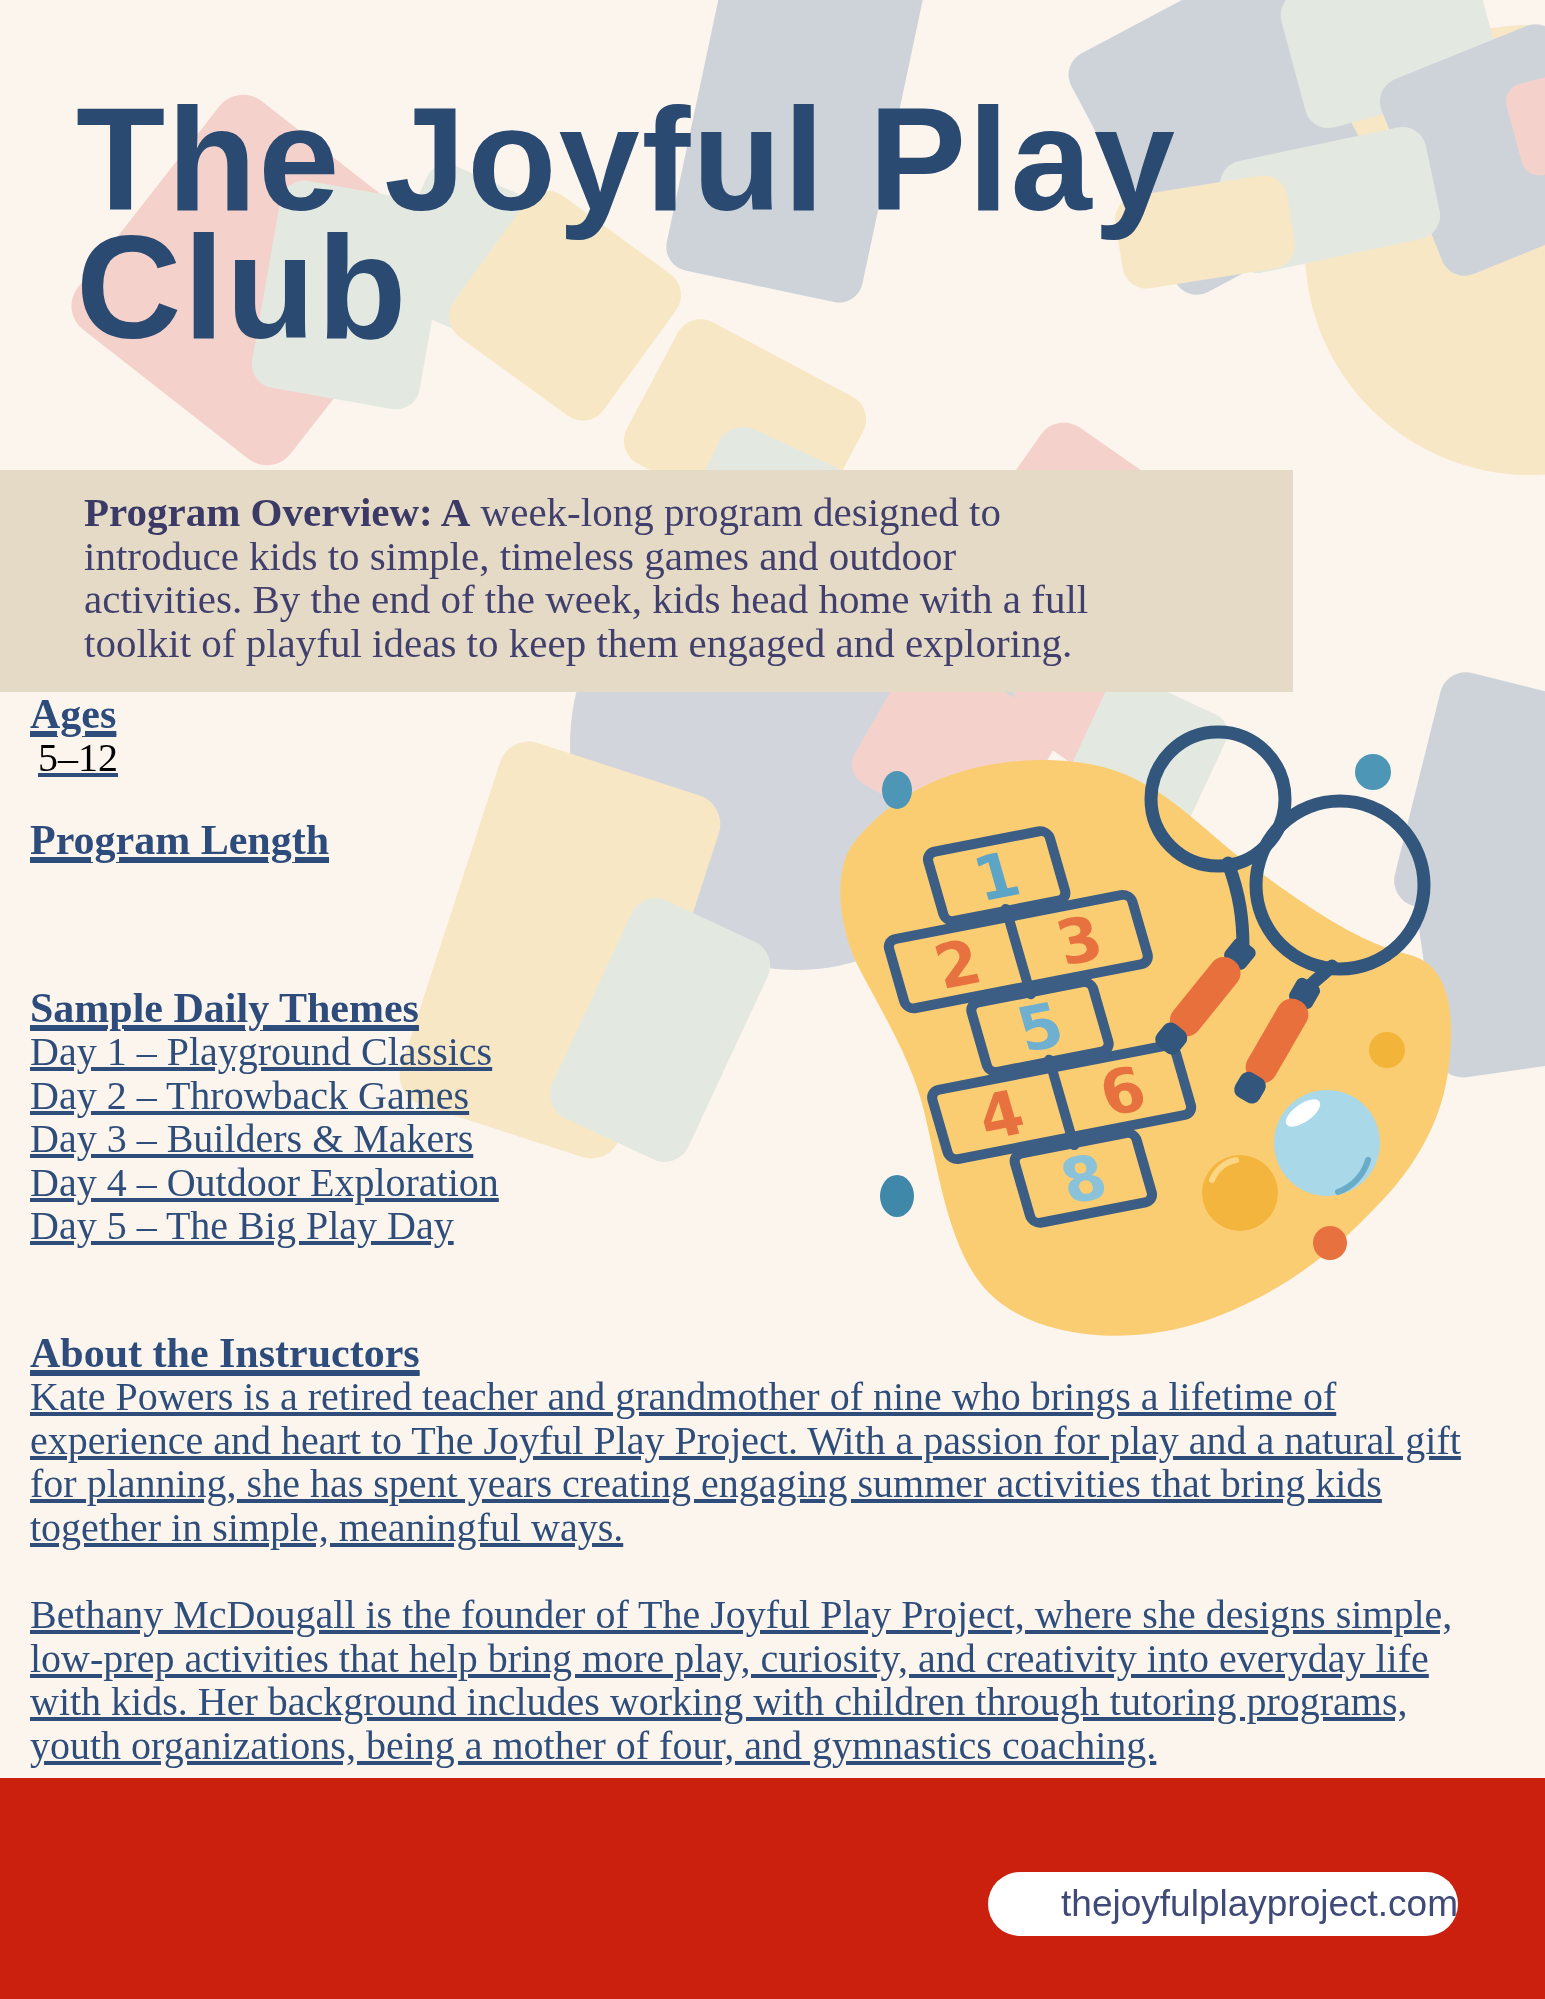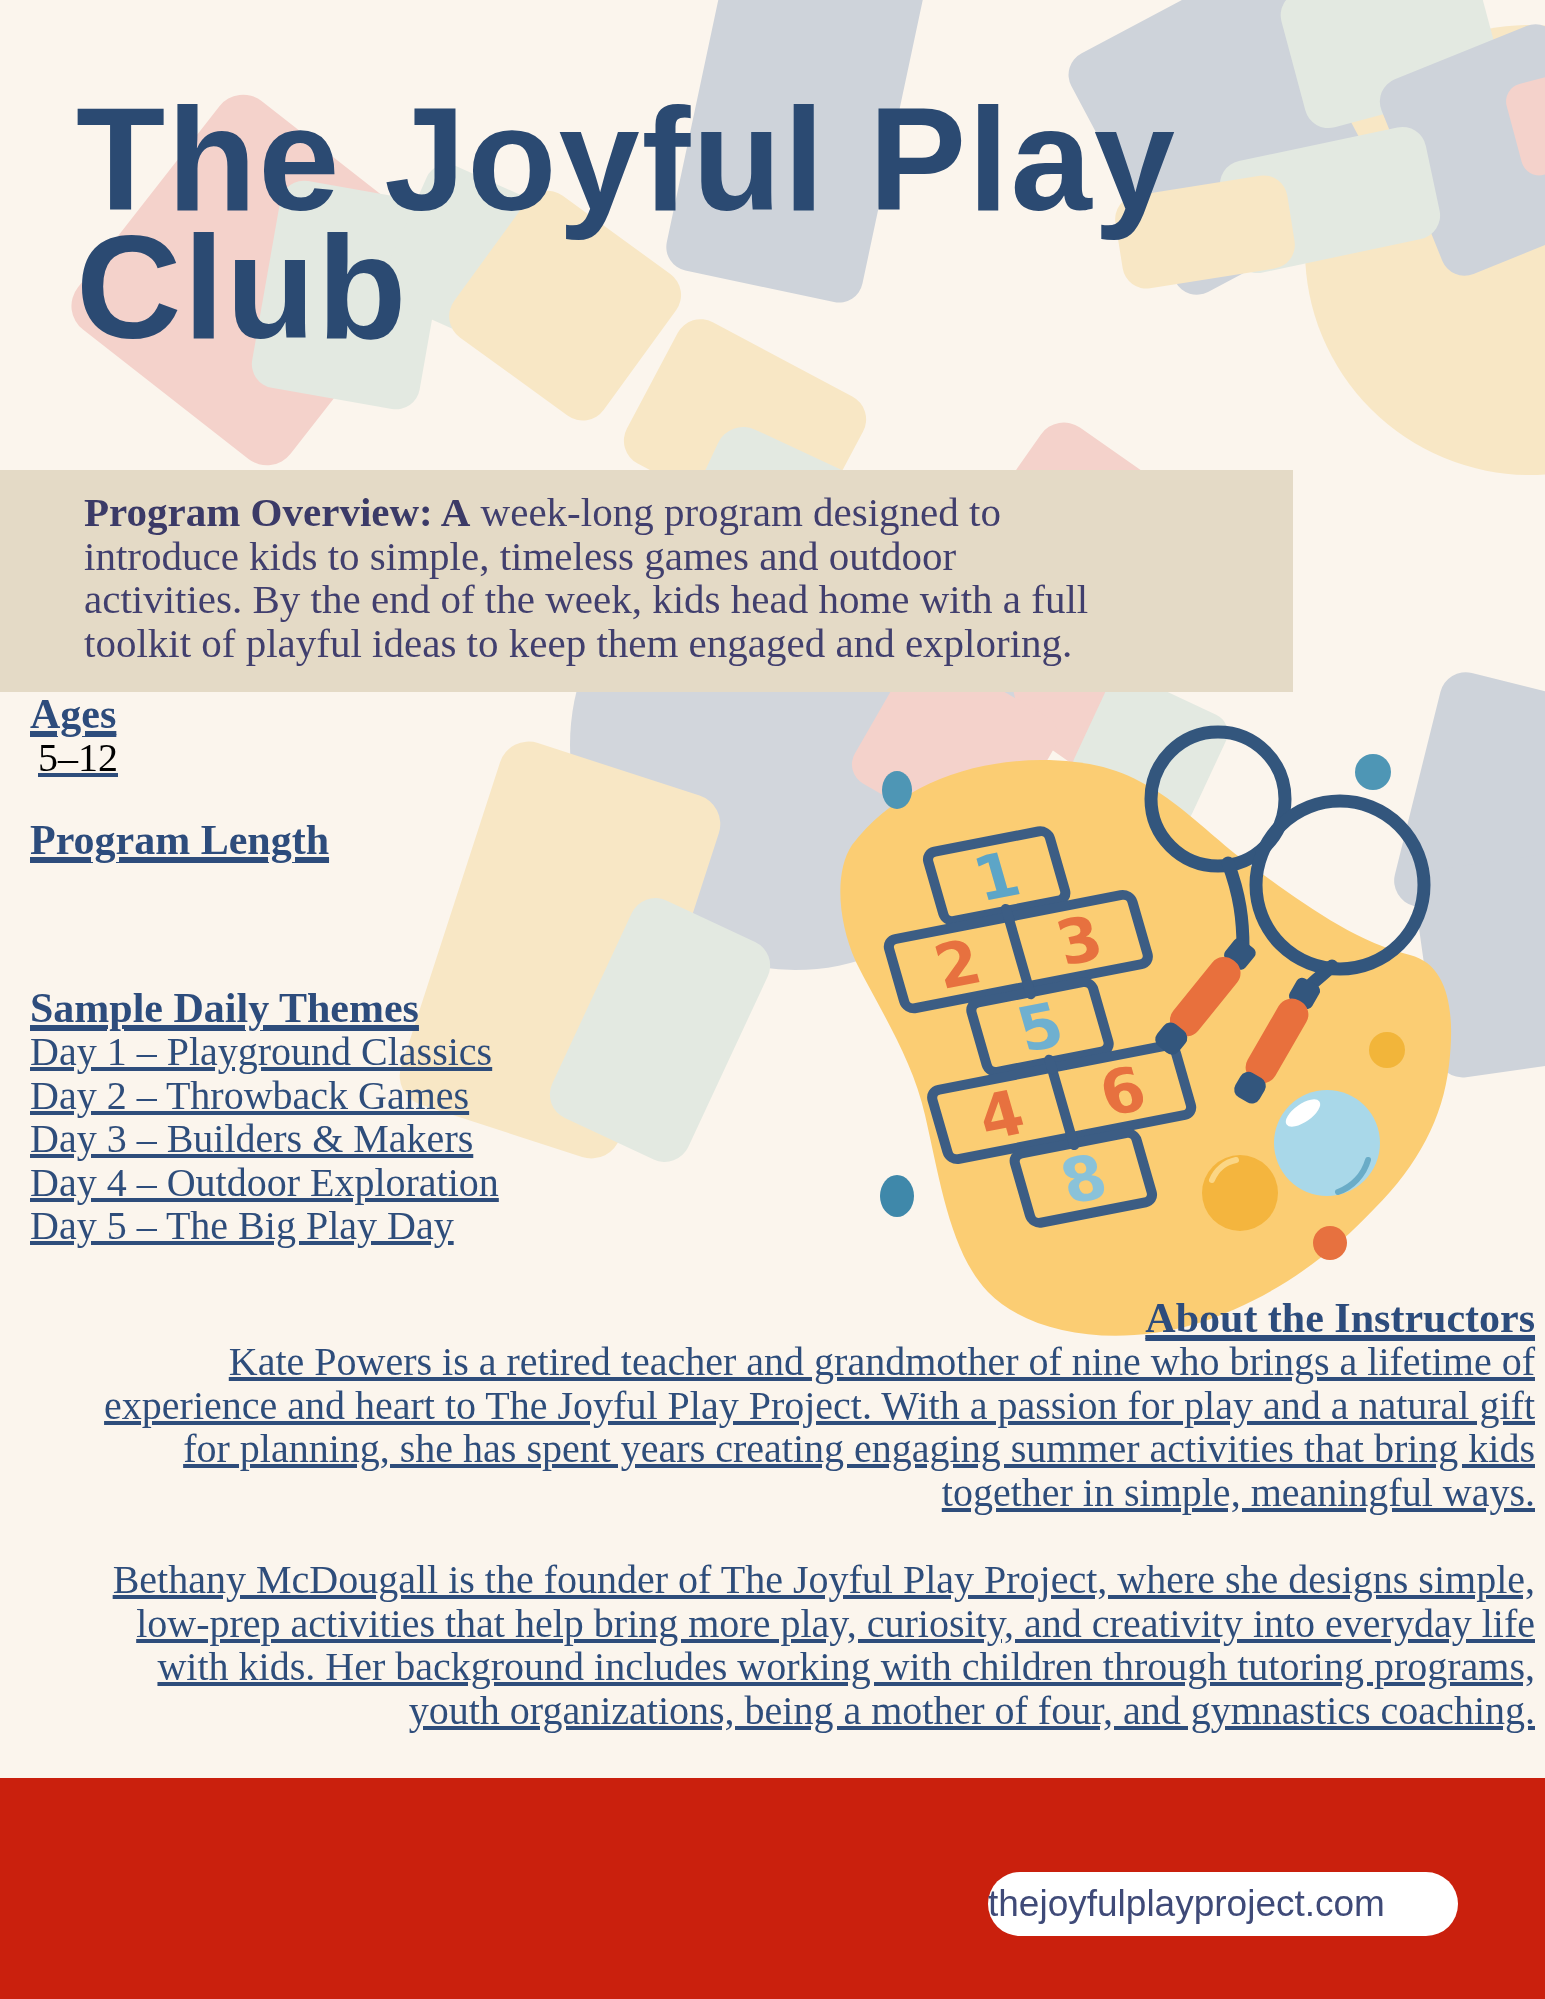--- a/index.html
+++ b/index.html
@@ -16,27 +16,27 @@
   .overview-box p{margin:0;font-size:41px;line-height:43.5px;color:#413f6e;white-space:pre-line;}
   .overview-box b{color:#3b3a67;}
   .col{position:absolute;left:30px;z-index:3;text-decoration:underline;}
   .sec-heading{font-weight:bold;font-size:42px;line-height:44px;color:#2d4c7c;
                text-decoration:underline;text-decoration-thickness:3px;text-underline-offset:6px;}
   .sec-body{font-size:40px;line-height:43.5px;padding-left:8px;white-space:pre-line;color:#000000;}
   #ages{top:692px;}
   #program-length{top:818px;}
   #themes{top:986px;}
   .day-line{font-size:40px;line-height:43.5px;color:#2e4d7b;}
-  #about{top:1296px;width:1505px;text-align:right;}
+  #about{top:1331px;width:1505px;}
   #about .para{font-size:40px;line-height:43.5px;white-space:pre-line;color:#2e4d7b;margin:0;}
   #about .para + .para{margin-top:44px;}
   #about .sec-heading{margin-bottom:0px;}
   .footer{position:absolute;left:0;top:1778px;width:1545px;height:221px;background:#ca200d;z-index:4;}
   .pill{position:absolute;left:988px;top:94px;width:470px;height:64px;background:#ffffff;
-        border-radius:33px;display:flex;align-items:center;justify-content:flex-start;cursor:pointer;}
+        border-radius:33px;display:flex;align-items:center;justify-content:flex-end;cursor:pointer;}
   .pill span{font-family:"Liberation Sans","DejaVu Sans",sans-serif;font-size:37px;
              color:#3f4a78;letter-spacing:0px;white-space:nowrap;}
   .hs-num{font-family:"DejaVu Sans","Liberation Sans",sans-serif;font-weight:bold;
           font-size:62px;text-anchor:middle;}
 </style>
 </head>
 <body>
 
 <div class="page">
 

